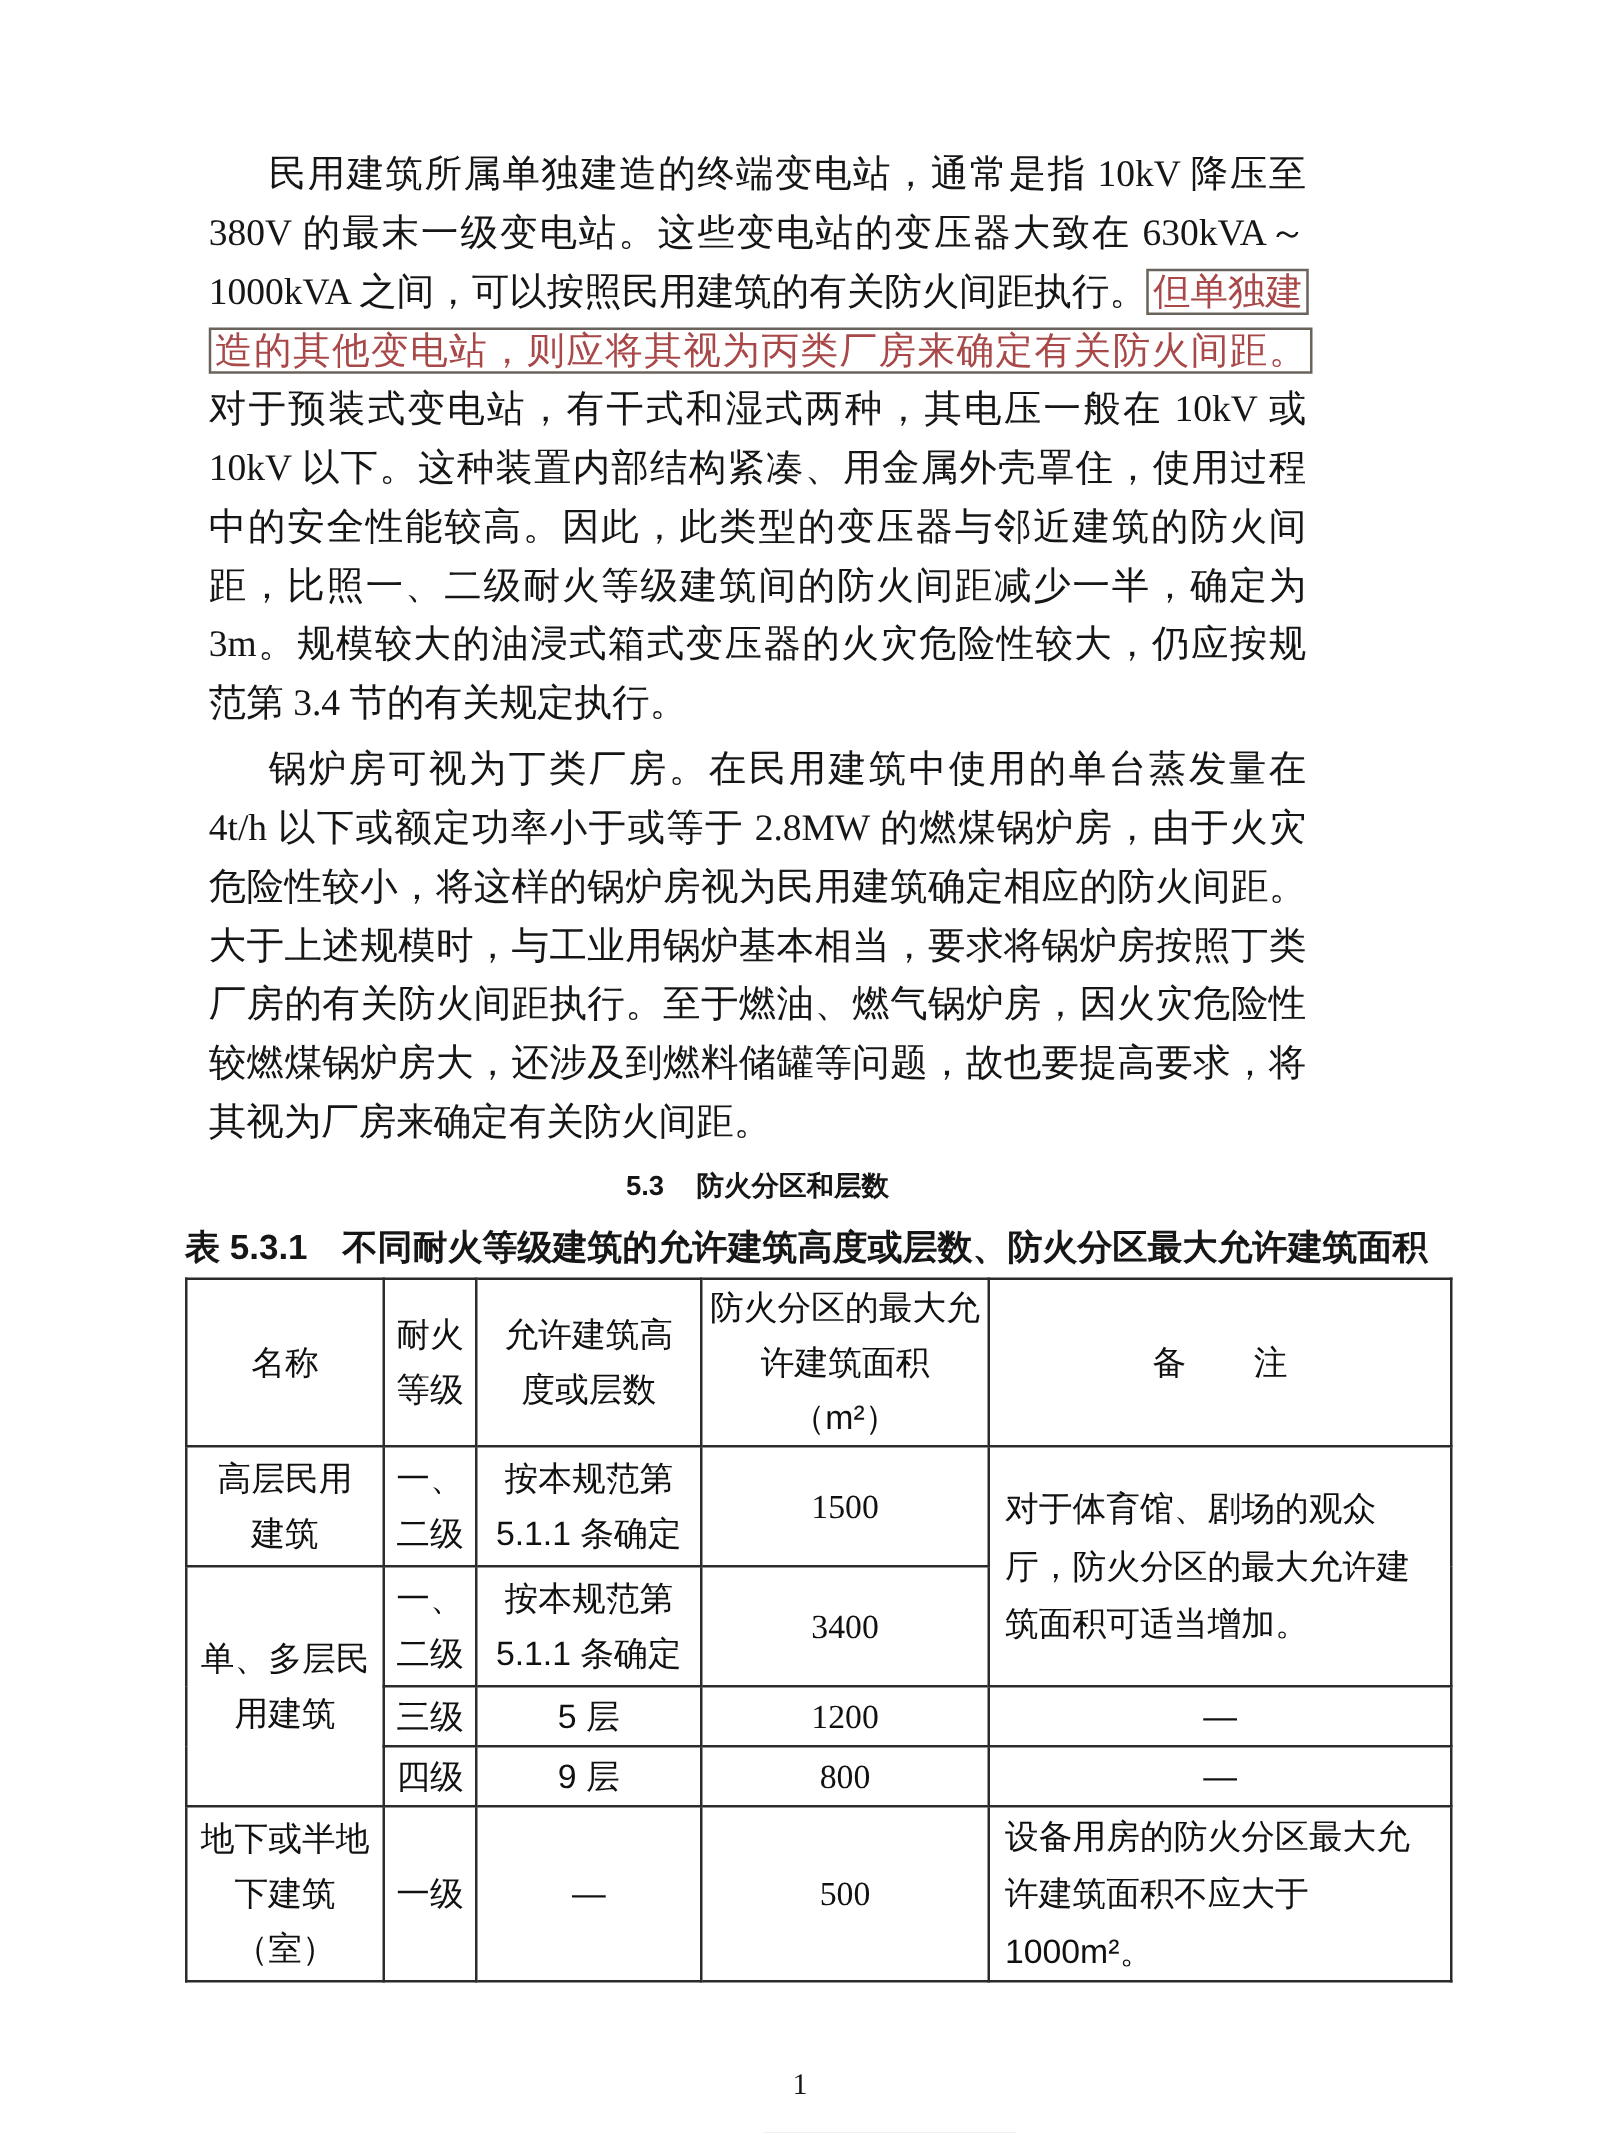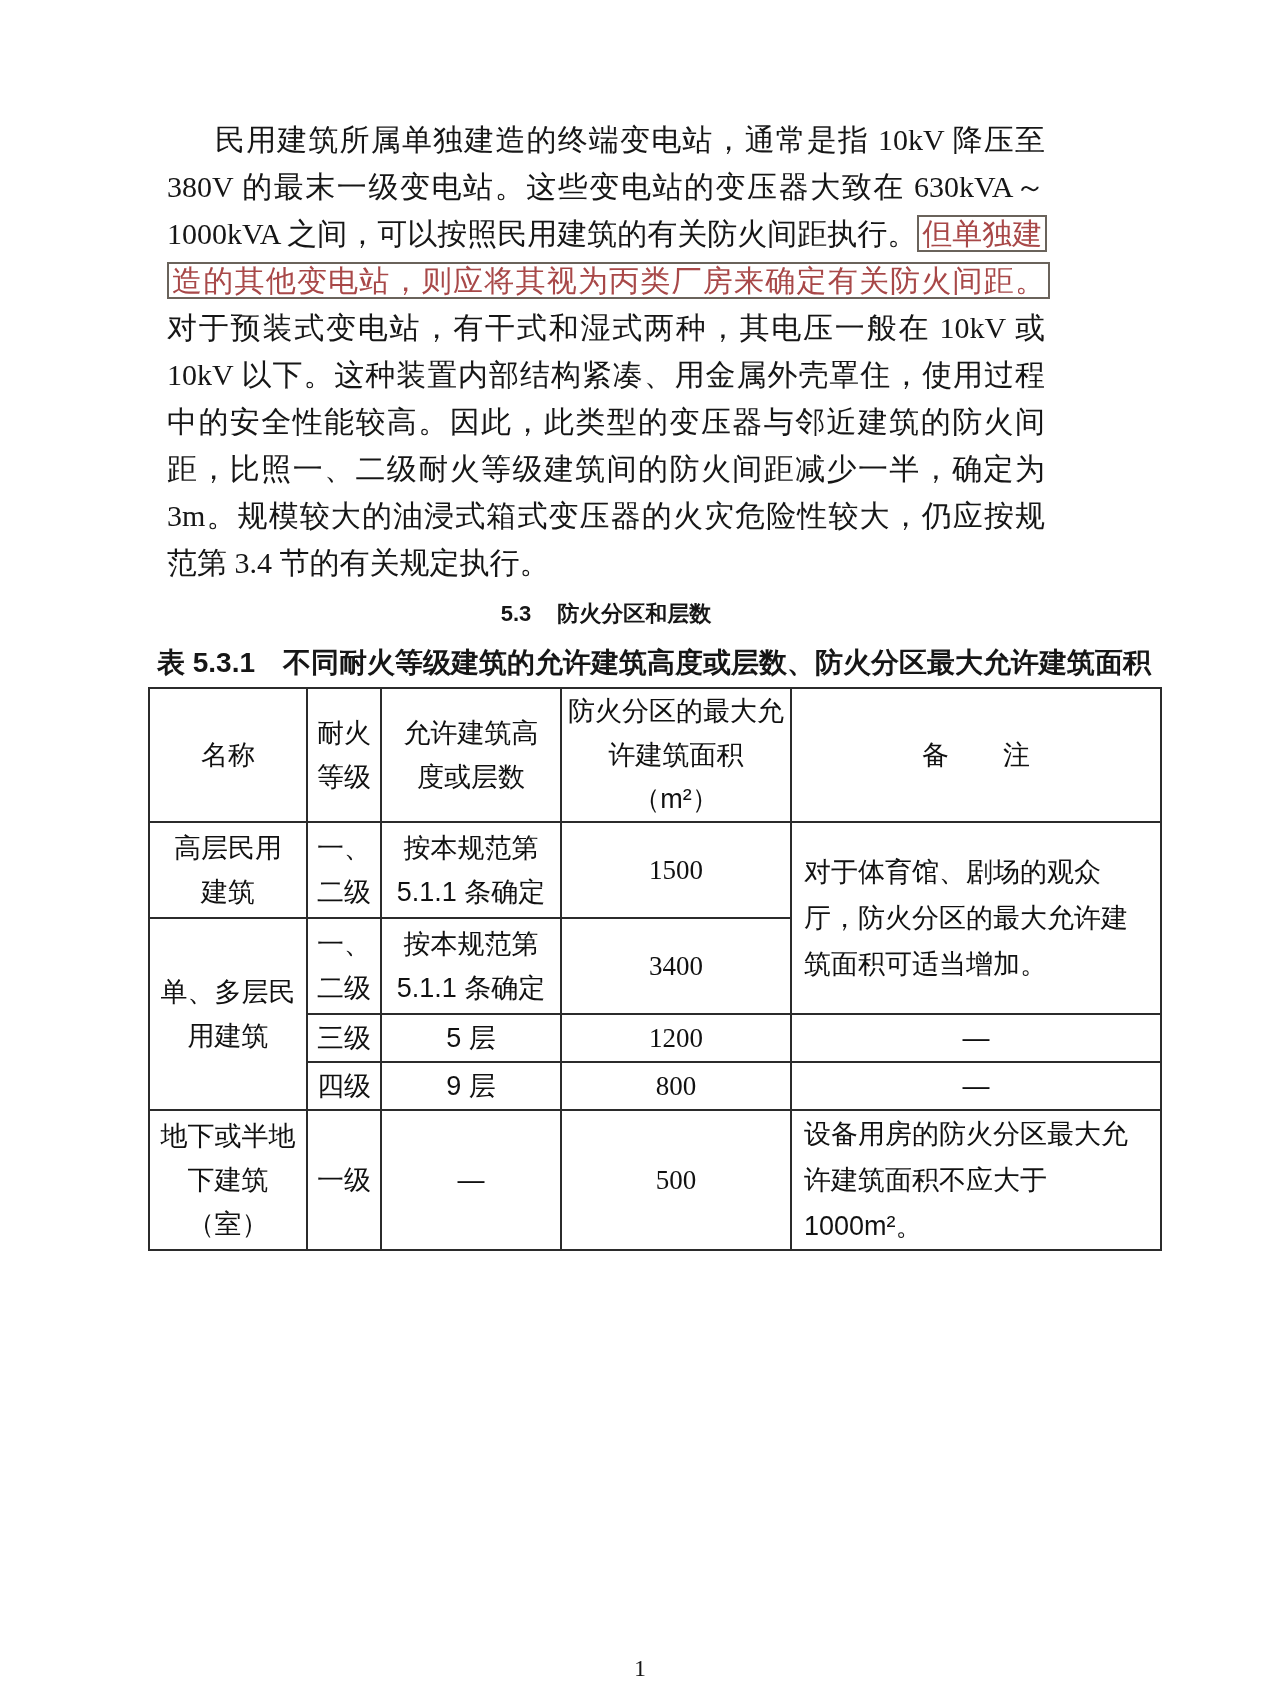--- a/index.html
+++ b/index.html
@@ -52,21 +52,20 @@
     text-align:justify;
   }
   .clause .clause-num{font-weight:bold;margin-right:24px;}
   
   .table-wrap{margin:6px 0 0 148px;width:1012px;}
   .tbl-caption{
     font-family:"Liberation Sans","DejaVu Sans",sans-serif;
     font-weight:bold;
     font-size:28px;
     line-height:38px;
-    text-align:center;
     margin-bottom:5px;
     white-space:nowrap;
   }
   table.code-table{
     border-collapse:collapse;
     width:1012px;
     table-layout:fixed;
     font-family:"Liberation Sans","DejaVu Sans",sans-serif;
     font-size:27px;
     color:#111;
@@ -106,20 +105,21 @@
     font-size:24px;
   }
 </style>
 </head>
 <body>
 
 <div class="page">
 
   <div class="bodytext">
     <p><span>民用建筑所属单独建造的终端变电站，通常是指 10kV 降压至 380V 的最末一级变电站。这些变电站的变压器大致在 630kVA～1000kVA 之间，可以按照民用建筑的有关防火间距执行。</span><span class="red-boxed">但单独建造的其他变电站，则应将其视为丙类厂房来确定有关防火间距。</span><span>对于预装式变电站，有干式和湿式两种，其电压一般在 10kV 或 10kV 以下。这种装置内部结构紧凑、用金属外壳罩住，使用过程中的安全性能较高。因此，此类型的变压器与邻近建筑的防火间距，比照一、二级耐火等级建筑间的防火间距减少一半，确定为 3m。规模较大的油浸式箱式变压器的火灾危险性较大，仍应按规范第 3.4 节的有关规定执行。</span></p>
+    <p>锅炉房可视为丁类厂房。在民用建筑中使用的单台蒸发量在 4t/h 以下或额定功率小于或等于 2.8MW 的燃煤锅炉房，由于火灾危险性较小，将这样的锅炉房视为民用建筑确定相应的防火间距。大于上述规模时，与工业用锅炉基本相当，要求将锅炉房按照丁类厂房的有关防火间距执行。至于燃油、燃气锅炉房，因火灾危险性较燃煤锅炉房大，还涉及到燃料储罐等问题，故也要提高要求，将其视为厂房来确定有关防火间距。</p>
   </div>
 
   <div class="h2">
     <span class="h2-num">5.3</span><span class="h2-title">防火分区和层数</span>
   </div>
 
 
   <div class="table-wrap">
     <div class="tbl-caption">表 5.3.1　不同耐火等级建筑的允许建筑高度或层数、防火分区最大允许建筑面积</div>
 

